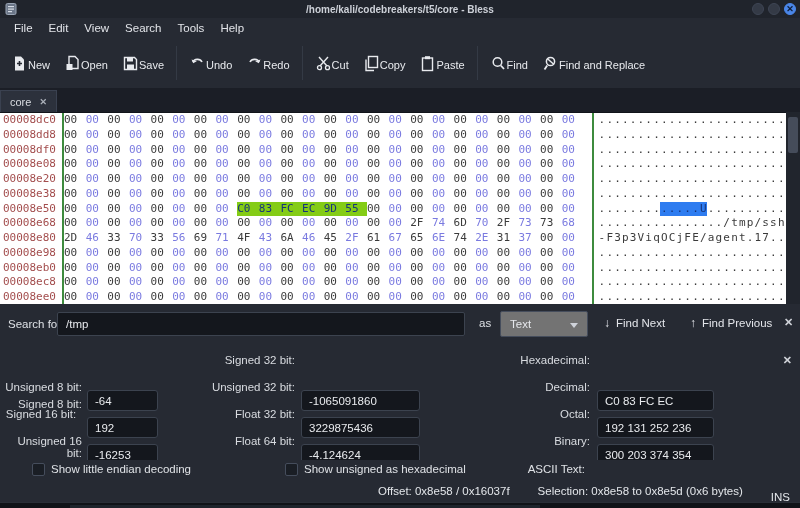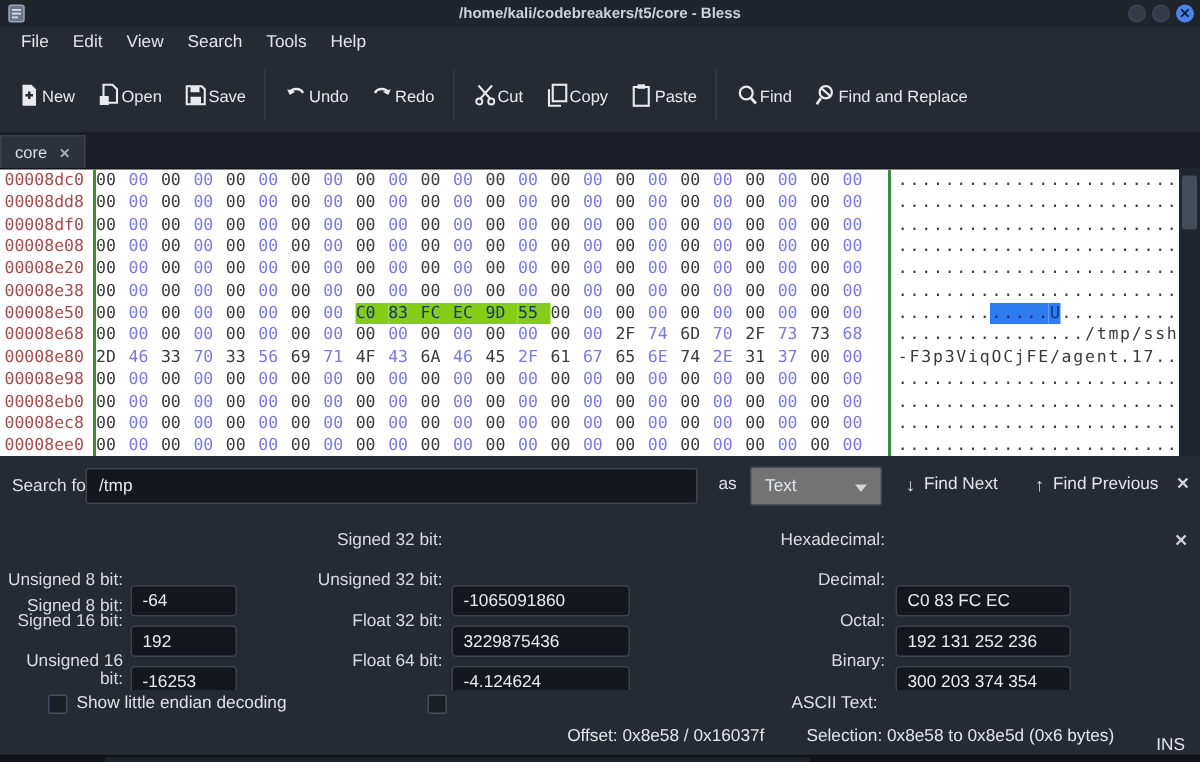--- a/index.html
+++ b/index.html
@@ -255,21 +255,21 @@
     </div>
     <span class="sb-close">✕</span>
   </div>
 
   <div class="convpanel">
 
     <span class="clabel" style="left:0; width:82px; top:10px;margin-top:44px;">Signed 8 bit:</span>
     <input class="cinput" style="left: 87px; top: 6px; width: 71px;" value="-64">
     <span class="clabel" style="left:0; width:82px; top:37px;">Unsigned 8 bit:</span>
     <input class="cinput" style="left: 87px; top: 33px; width: 71px;" value="192">
-    <span class="clabel" style="left:0; width:82px; top:64px;">Signed 16 bit:</span>
+    <span class="clabel" style="left:0; width:82px; top:64px;text-align:center;">Signed 16 bit:</span>
     <input class="cinput" style="left: 87px; top: 60px; width: 71px;" value="-16253">
     <span class="clabel" style="left:0; width:82px; top:91px;">Unsigned 16 bit:</span>
     <input class="cinput" style="left: 87px; top: 87px; width: 71px;" value="49283">
 
     <span class="clabel" style="left:150px; width:145px; top:10px;">Signed 32 bit:</span>
     <input class="cinput" style="left: 301px; top: 6px; width: 119px;" value="-1065091860">
     <span class="clabel" style="left:150px; width:145px; top:37px;">Unsigned 32 bit:</span>
     <input class="cinput" style="left: 301px; top: 33px; width: 119px;" value="3229875436">
     <span class="clabel" style="left:150px; width:145px; top:64px;">Float 32 bit:</span>
     <input class="cinput" style="left: 301px; top: 60px; width: 119px;" value="-4.124624">
@@ -284,20 +284,21 @@
     <input class="cinput" style="left: 597px; top: 60px; width: 117px;" value="300 203 374 354">
     <span class="clabel" style="left:460px; width:130px; top:91px;">Binary:</span>
     <input class="cinput" style="left: 597px; top: 87px; width: 183px;" value="11000000 10000011 11111100 11101100">
     <span class="panel-close">✕</span>
   </div>
 
   <div class="checkrow">
     <div class="cbox" style="left:32px;"></div>
     <span class="cb-label" style="left:51px;">Show little endian decoding</span>
     <div class="cbox" style="left:285px;"></div>
+    <span class="cb-label" style="left:304px;">Show unsigned as hexadecimal</span>
     <span class="cb-label" style="left:455px; width:130px; text-align:right;">ASCII Text:</span>
     <input class="cinput" style="left: 592px; top: 1px; width: 70px; height: 19px; position: absolute;" value="????">
   </div>
 
   <div class="statusbar">
     <span class="st-offset">Offset: 0x8e58 / 0x16037f</span>
     <span class="st-selection">Selection: 0x8e58 to 0x8e5d (0x6 bytes)</span>
     <span class="st-mode">INS</span>
   </div>
 

